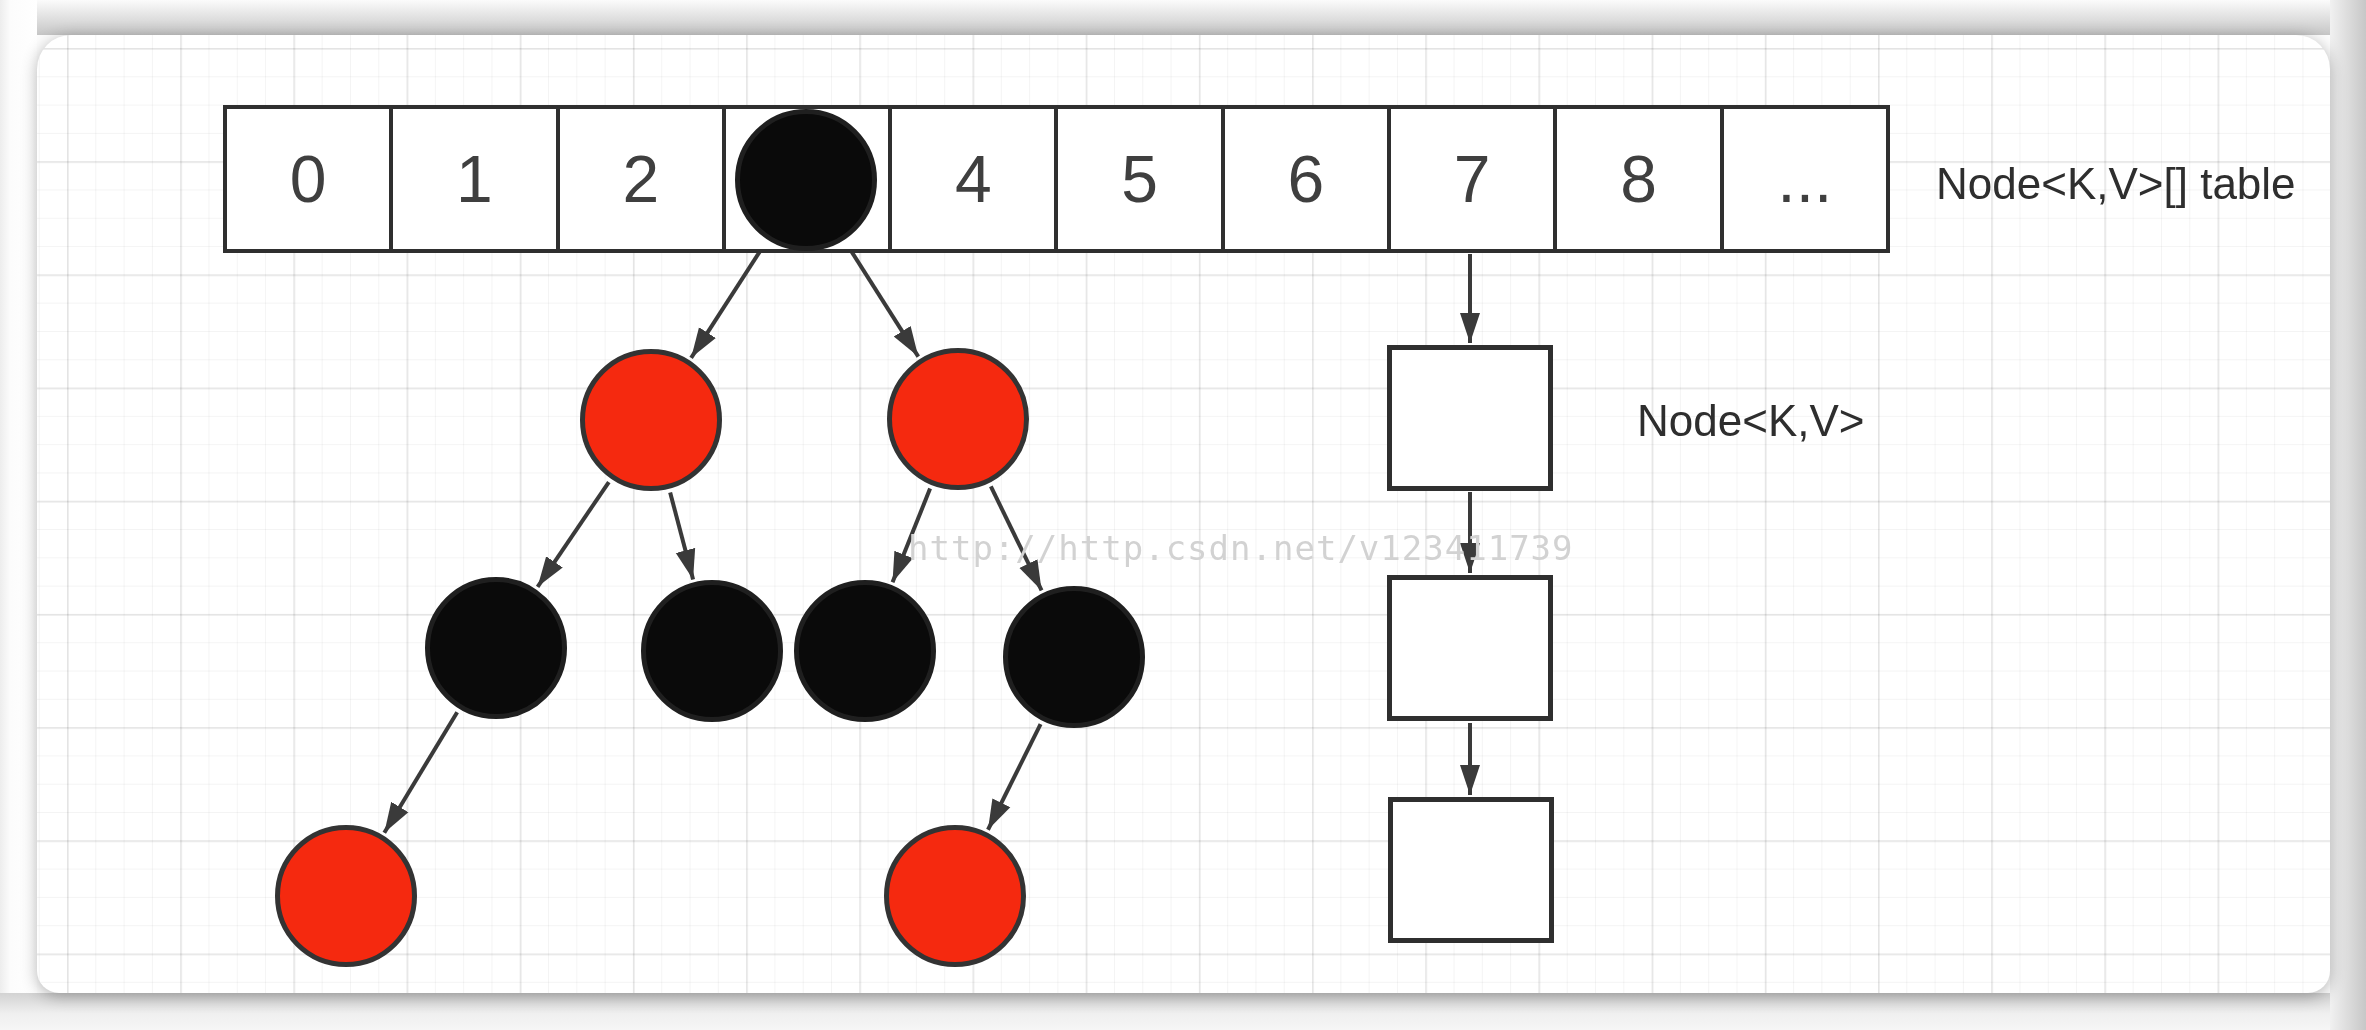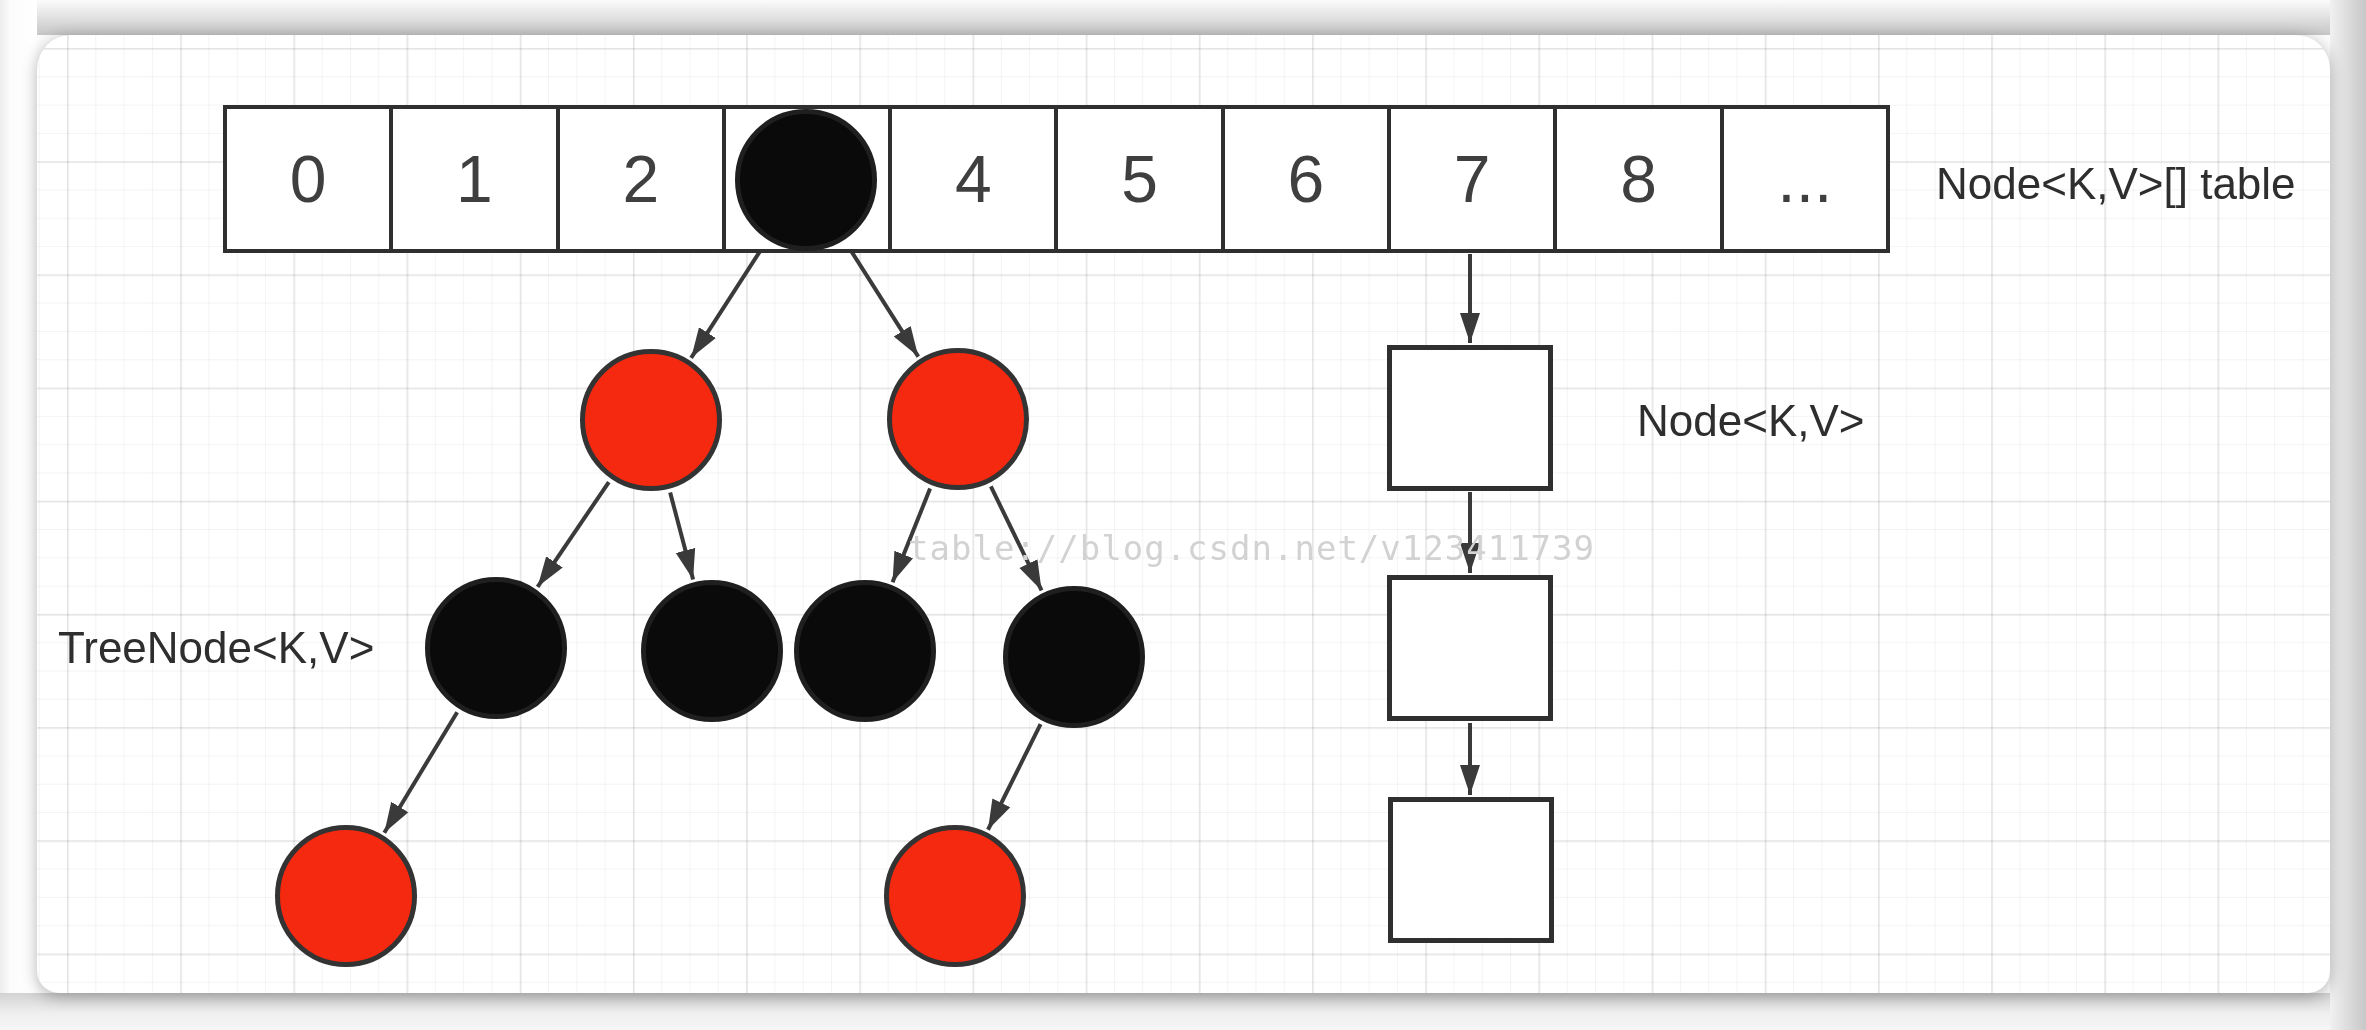--- a/index.html
+++ b/index.html
@@ -118,23 +118,22 @@
       <div class="cell">
         <span>8</span>
       </div>
       <div class="cell">
         <span>...</span>
       </div>
     </div>
 
   <div class="diagram-label" id="label-table">Node&lt;K,V&gt;[] table</div>
   <div class="diagram-label" id="label-node">Node&lt;K,V&gt;</div>
-  <div class="diagram-label" id="label-treenode">TreeNode&lt;K,V&gt;</div>
 
-  <div id="watermark">table://blog.csdn.net/v123411739</div>
+  <div id="watermark">http://http.csdn.net/v123411739</div>
 
   <div id="nodes-layer">
       <div class="cnode black" style="left: 735px; top: 109px;"></div>
       <div class="cnode red" style="left: 580px; top: 349px;"></div>
       <div class="cnode red" style="left: 887px; top: 348px;"></div>
       <div class="cnode black" style="left: 425px; top: 577px;"></div>
       <div class="cnode black" style="left: 641px; top: 580px;"></div>
       <div class="cnode black" style="left: 794px; top: 580px;"></div>
       <div class="cnode black" style="left: 1003px; top: 586px;"></div>
       <div class="cnode red" style="left: 275px; top: 825px;"></div>

